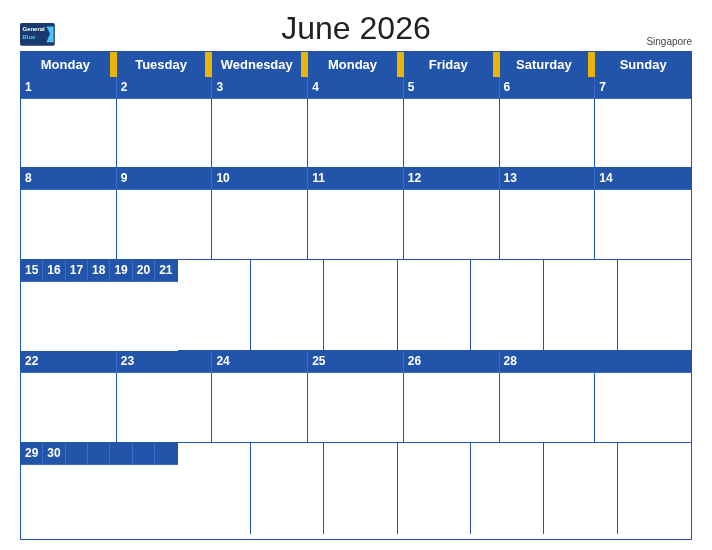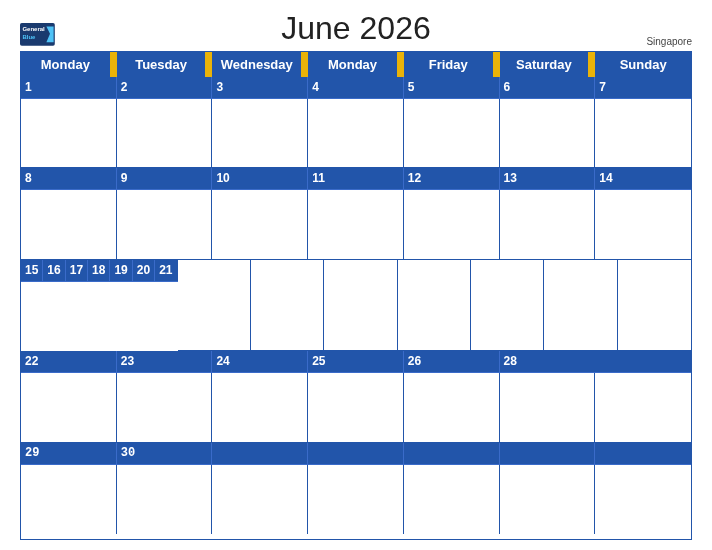--- a/index.html
+++ b/index.html
@@ -295,21 +295,21 @@
         <div class="cal-content-cell"></div>
         <div class="cal-content-cell"></div>
         <div class="cal-content-cell"></div>
         <div class="cal-content-cell"></div>
         <div class="cal-content-cell"></div>
         <div class="cal-content-cell"></div>
         <div class="cal-content-cell"></div>
       </div>
     </div>
 
-    <div class="cal-row last-row" style="display: flex; flex-direction: column; font-family: Liberation Mono, monospace;">
+    <div class="cal-row last-row" style="display: flex; flex-direction: row;">
       <div class="cal-row-top">
         <div class="cal-date-cell">
             <span class="date-label">29</span>
           </div>
         <div class="cal-date-cell">
             <span class="date-label">30</span>
           </div>
         <div class="cal-date-cell">
             <span class="date-label"></span>
           </div>

